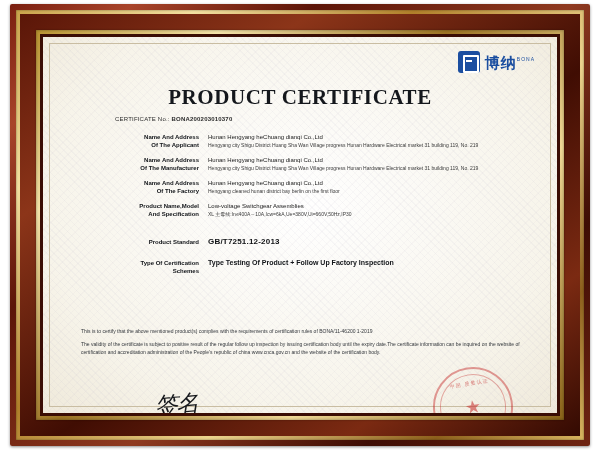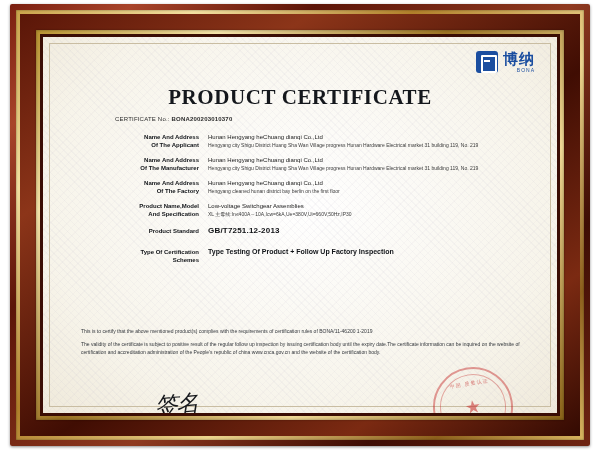--- a/index.html
+++ b/index.html
@@ -118,21 +118,21 @@
     line-height: 1;
   }
   .logo-en {
     font-size: 5px;
     color: #1b4ea0;
     letter-spacing: 1px;
     line-height: 1;
     margin-top: 2px;
     text-align: right;
   }
-  .logo-text-wrap { display: flex; flex-direction: column; justify-content: flex-end; }
+  .logo-text-wrap { display: flex; flex-direction: row; justify-content: flex-end; }
 
   
   .title {
     position: absolute;
     left: 0; right: 0;
     top: 48px;
     text-align: center;
     font-family: "Liberation Serif", serif;
     font-size: 21px;
     font-weight: bold;
@@ -335,21 +335,21 @@
           <div class="field-label">
             <span>Product Name,Model</span>
             <span>And Specification</span>
           </div>
           <div class="field-value">
             <span class="v-main">Low-voltage Switchgear Assemblies</span>
             <span class="v-sub">XL  主母线:In≤400A～10A,Icw=6kA,Ue=380V,Ui=660V,50Hz,IP30</span>
           </div>
         </div>
 
-        <div class="field-row" style="margin-top:9px;margin-bottom:12px;">
+        <div class="field-row" style="margin-top:20px;margin-bottom:12px;">
           <div class="field-label">
             <span>Product Standard</span>
           </div>
           <div class="field-value">
             <span class="v-big">GB/T7251.12-2013</span>
           </div>
         </div>
 
         <div class="field-row">
           <div class="field-label">

